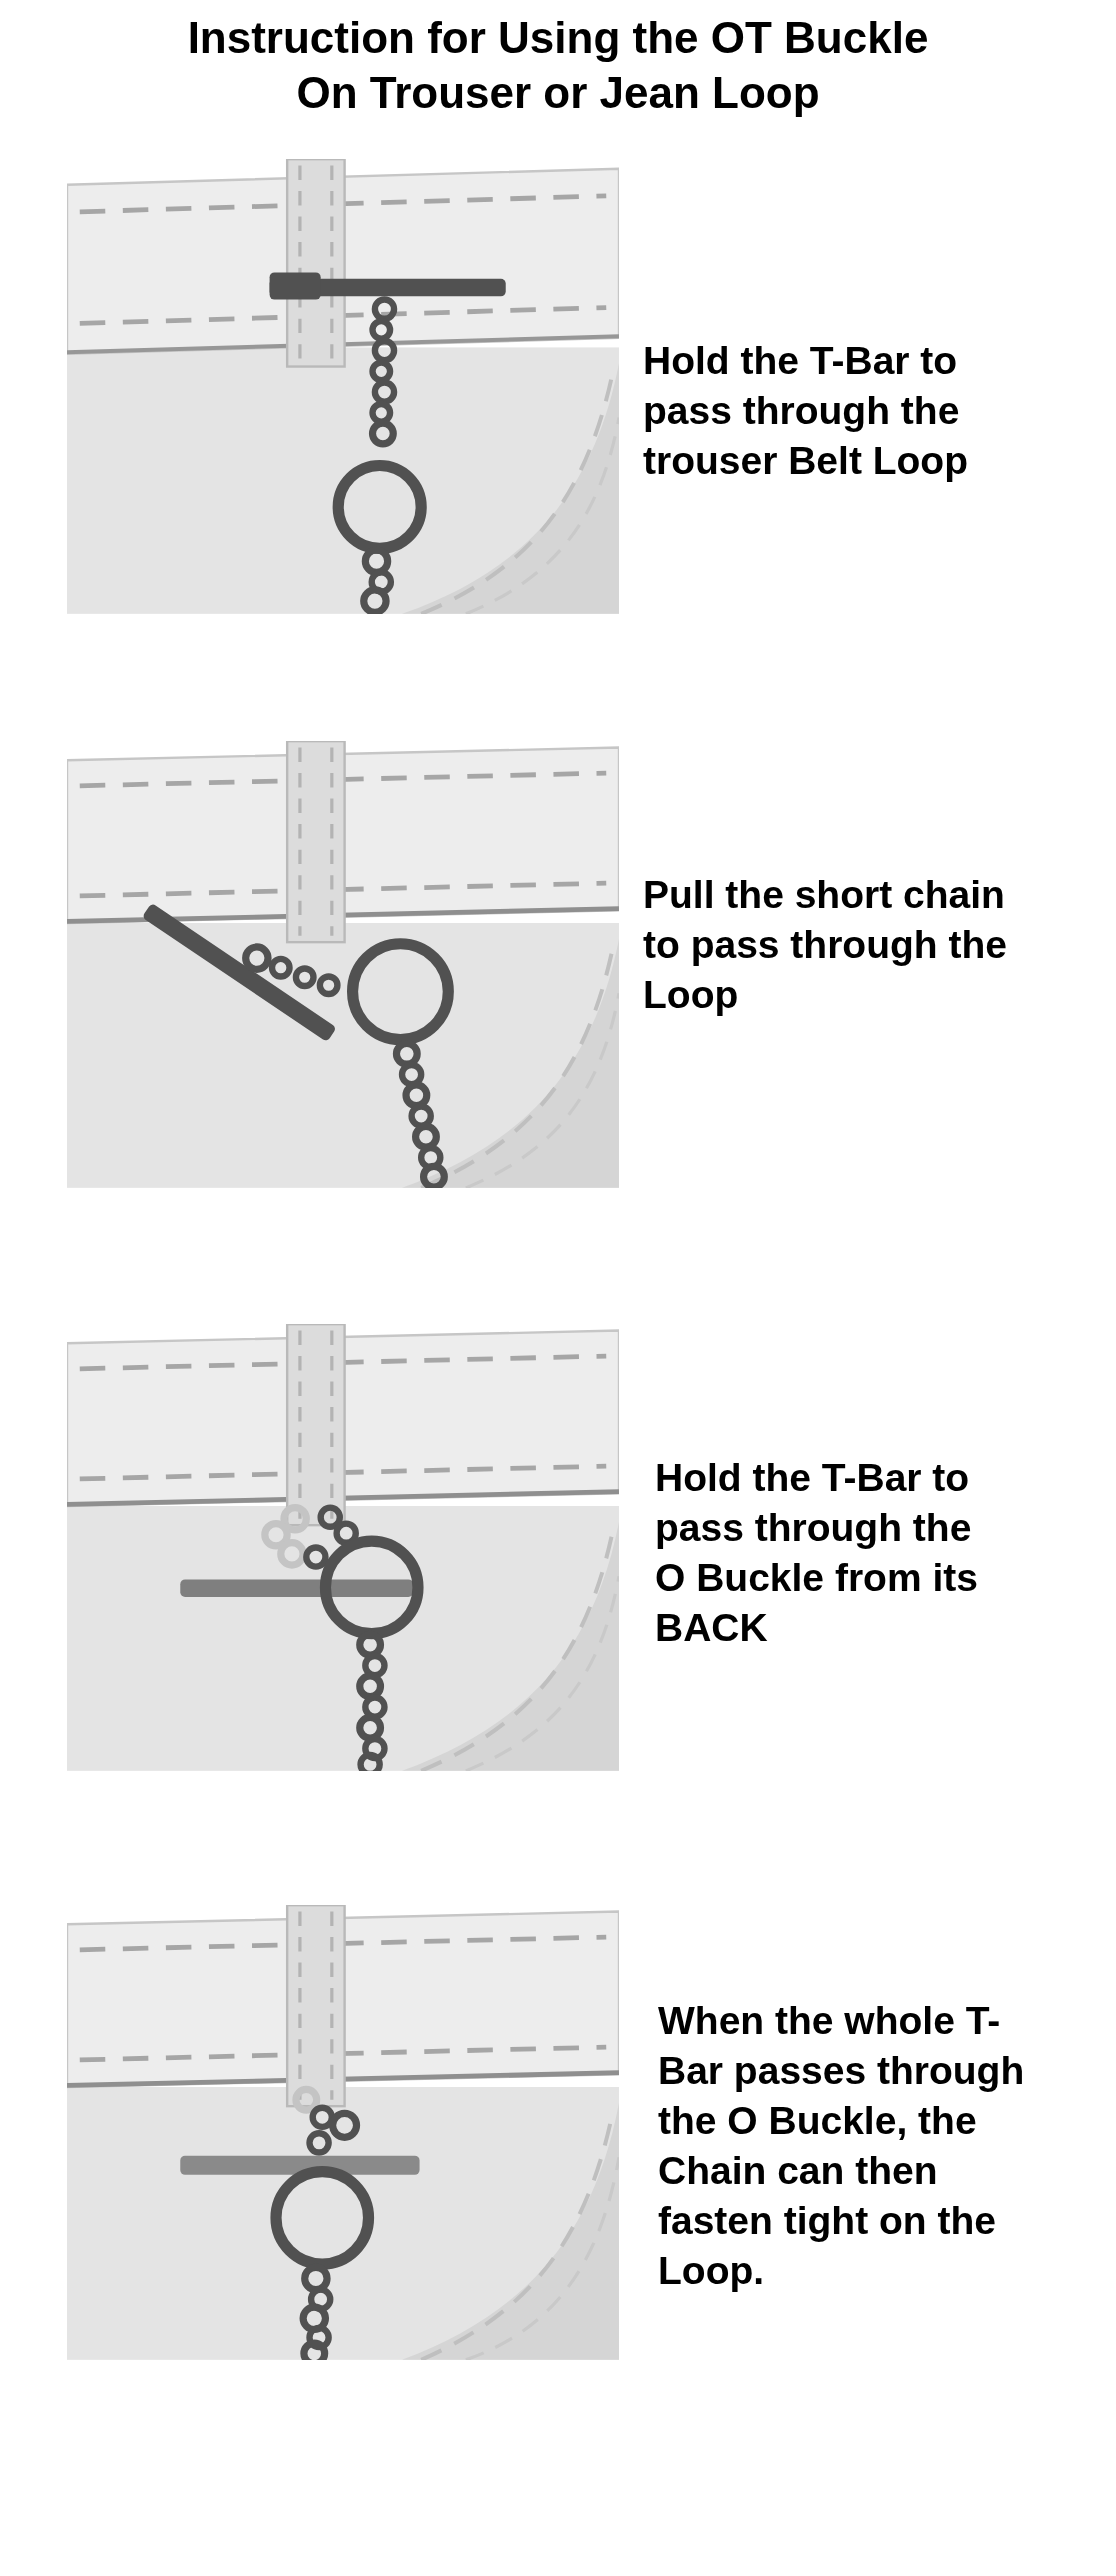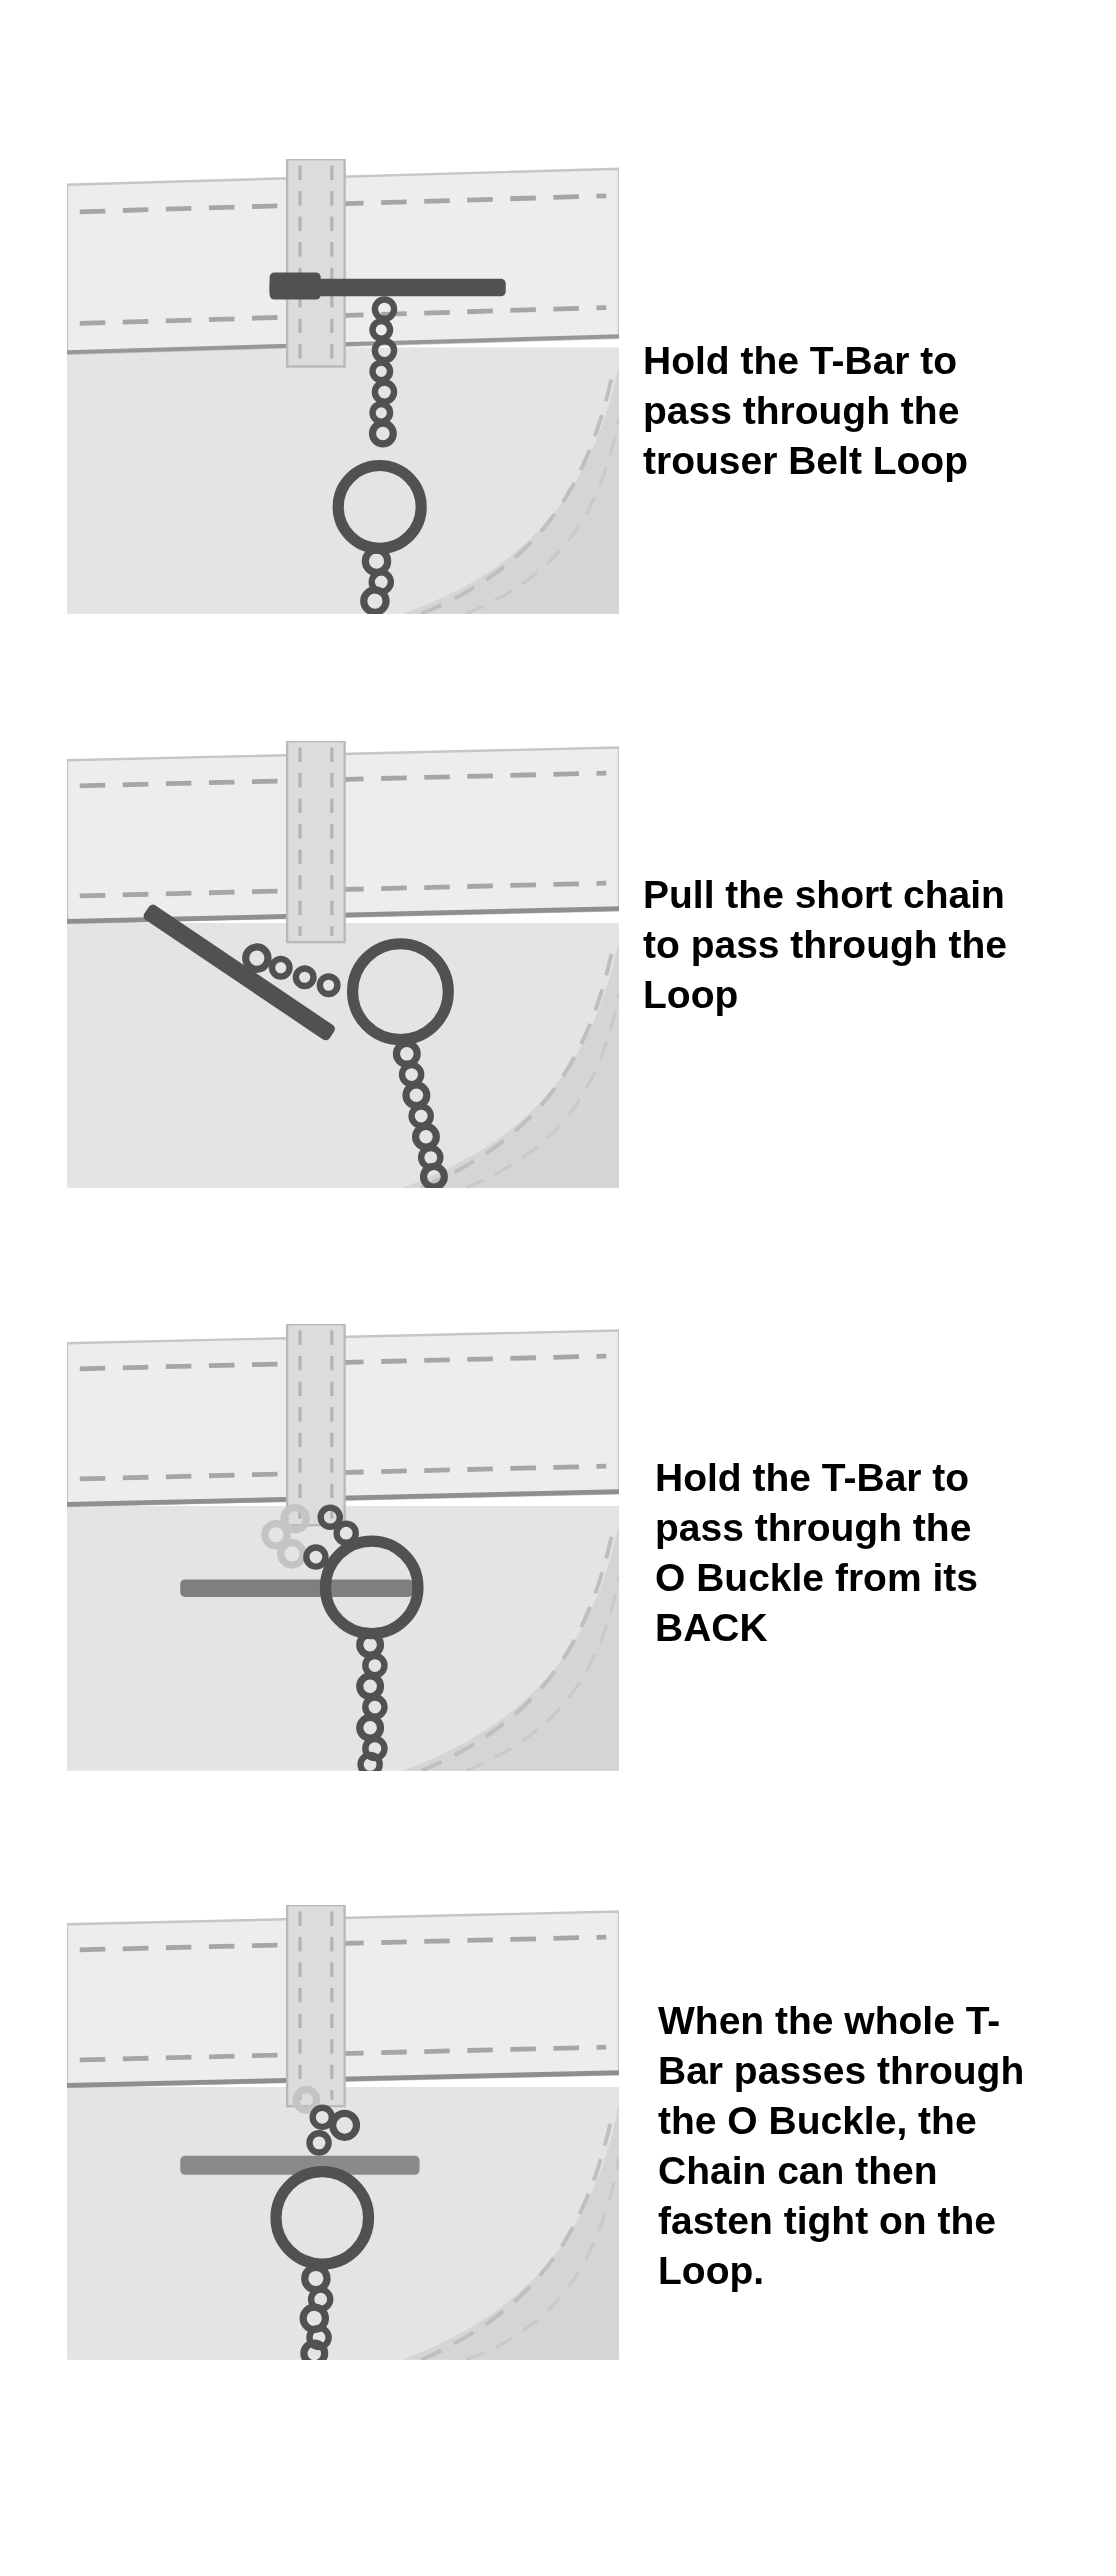--- a/index.html
+++ b/index.html
@@ -41,20 +41,22 @@
   .fig-3 { left:67px;  top:1324px; }
   .cap-3 { left:655px; top:1453px; }
   .fig-4 { left:67px;  top:1905px; }
   .cap-4 { left:658px; top:1996px; }
 </style>
 </head>
 <body>
 
 <div class="page">
 
+  <h1 class="title">Instruction for Using the OT Buckle
+On Trouser or Jean Loop</h1>
 
   <div class="figure fig-1">
     <svg viewBox="0 0 346 285" width="552" height="455">
       <rect x="0" y="118" width="346" height="167" fill="#e4e4e4"></rect>
       <path d="M346,128 C330,210 287,258 210,285 L346,285 Z" fill="#d5d5d5"></path>
       <path d="M222,285 C288,258 325,214 342,134" fill="none" stroke="#bfbfbf" stroke-width="2.5" stroke-dasharray="14 9"></path>
       <path d="M250,285 C304,263 334,227 346,162" fill="none" stroke="#c9c9c9" stroke-width="2" stroke-dasharray="12 8"></path>
       <polygon points="0,16 346,6 346,112 0,122" fill="#ededed" stroke="#c6c6c6" stroke-width="1.5"></polygon>
       <line x1="0" y1="121" x2="346" y2="111" stroke="#979797" stroke-width="2.5"></line>
       <line x1="8" y1="33" x2="338" y2="23" stroke="#a6a6a6" stroke-width="3" stroke-dasharray="16 11"></line>

